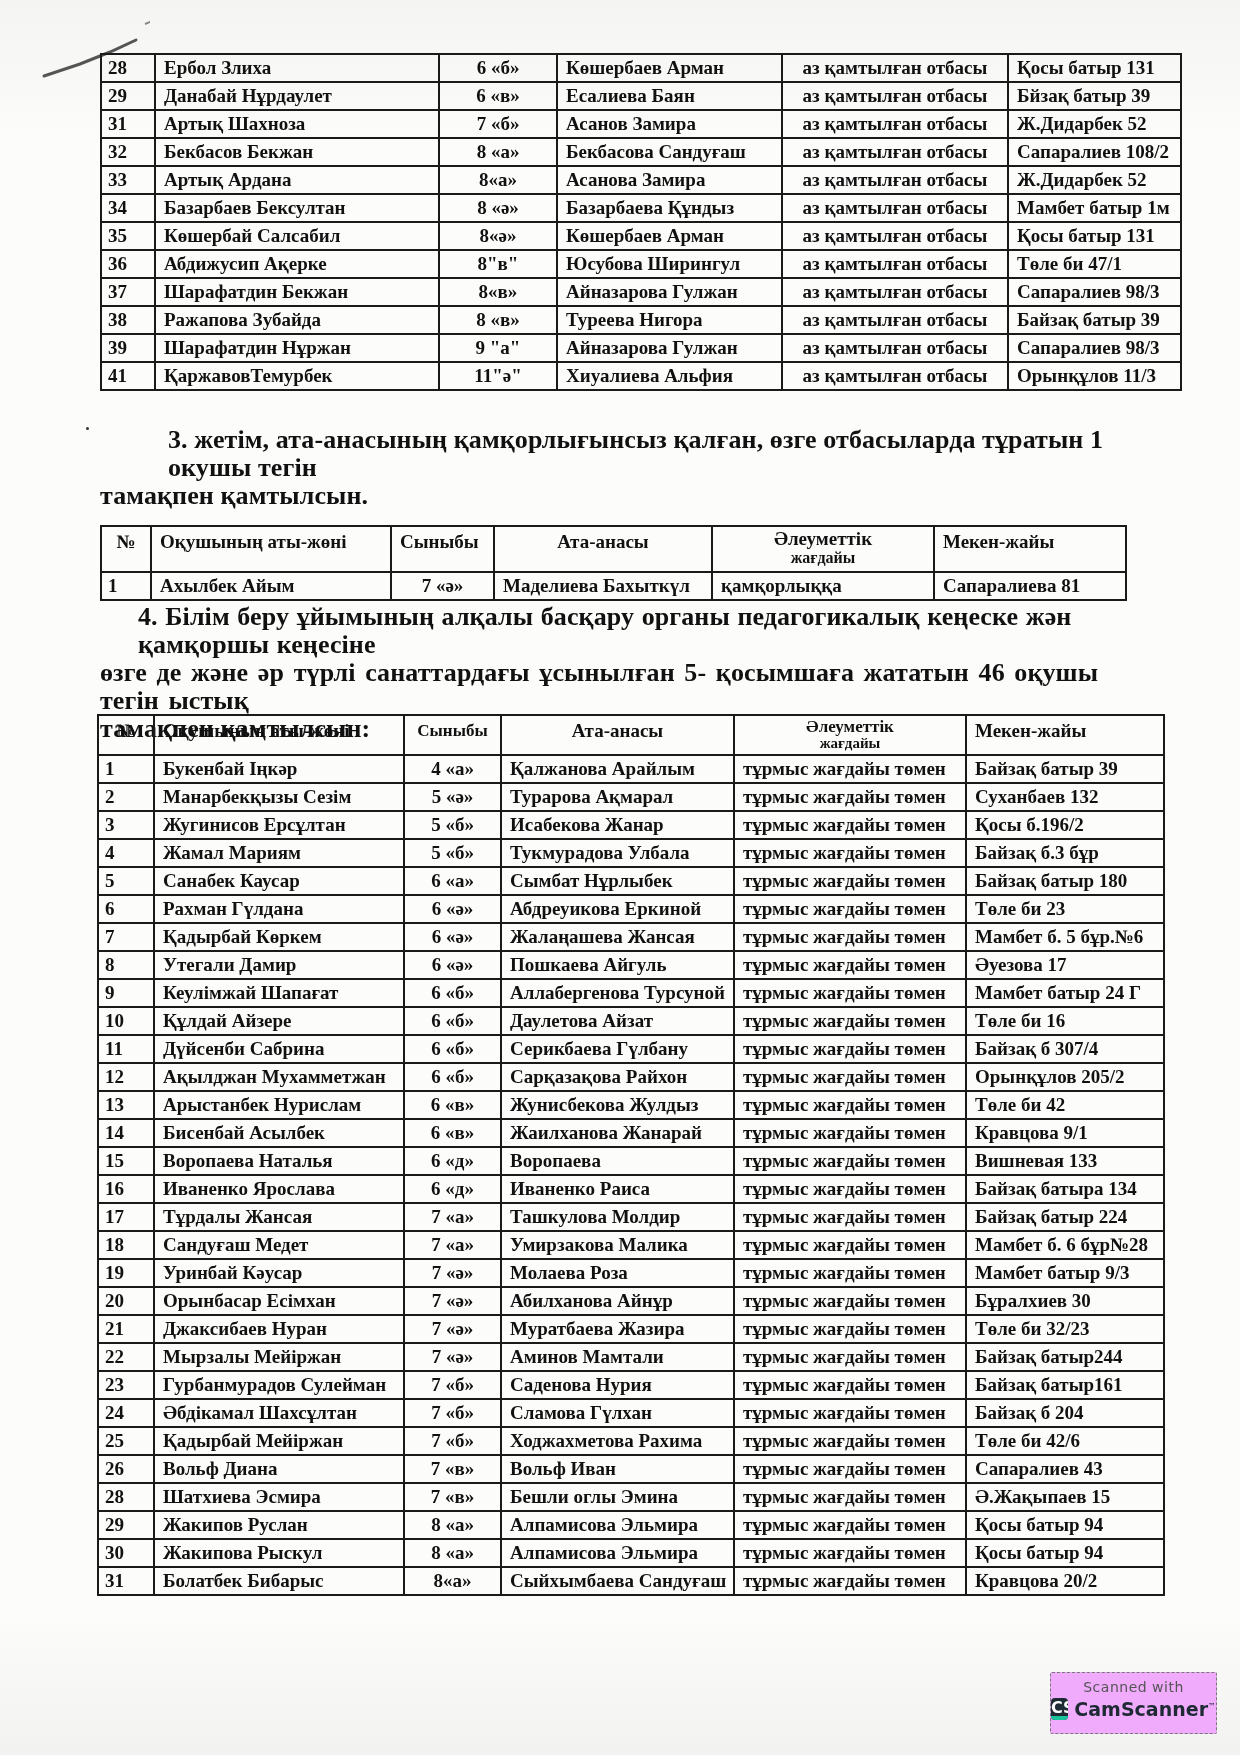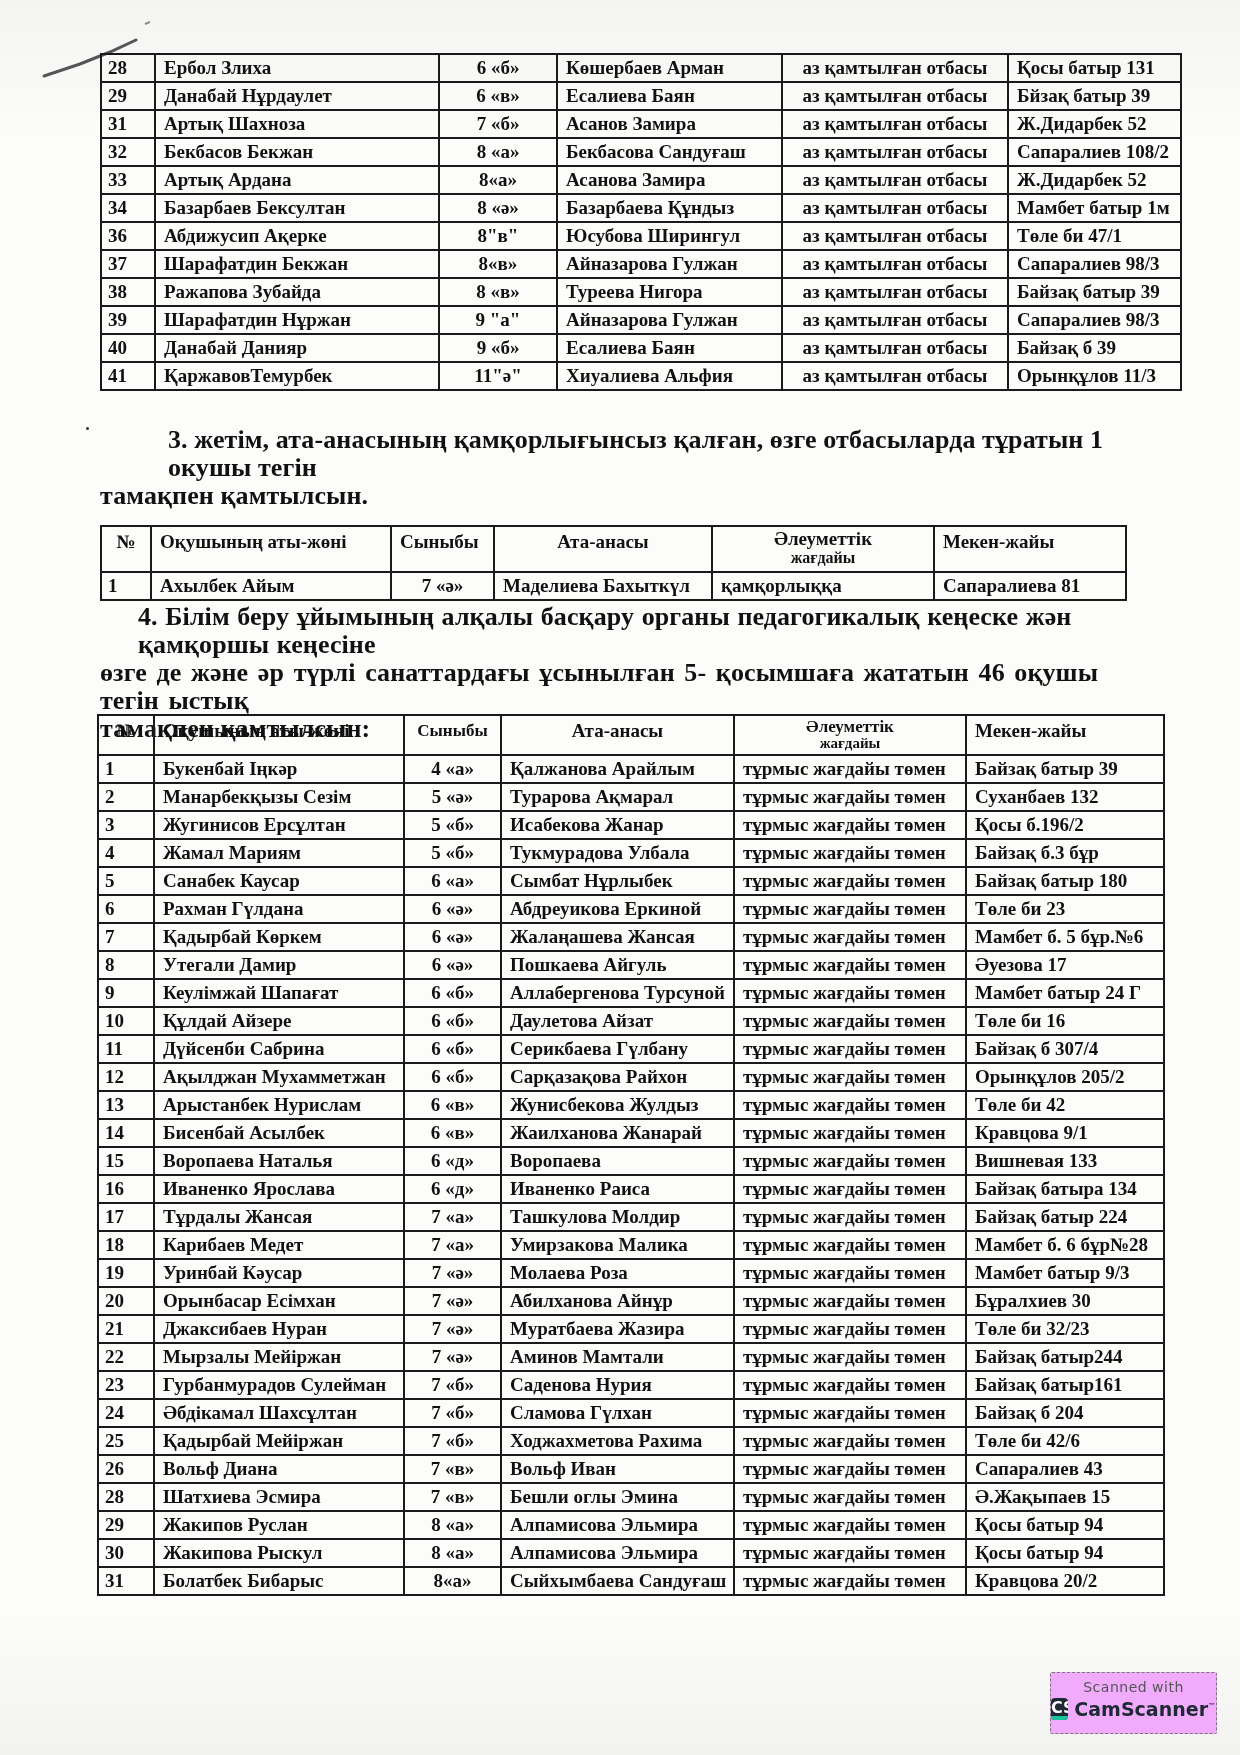--- a/index.html
+++ b/index.html
@@ -96,20 +96,28 @@
       </tr>
       <tr style="height: 25px;">
         <td class="num">34</td>
         <td>Базарбаев Бексултан</td>
         <td class="c">8 «ә»</td>
         <td>Базарбаева Құндыз</td>
         <td class="c">аз қамтылған отбасы</td>
         <td>Мамбет батыр 1м</td>
       </tr>
       <tr style="height: 25px;">
+        <td class="num">35</td>
+        <td>Көшербай Салсабил</td>
+        <td class="c">8«ә»</td>
+        <td>Көшербаев Арман</td>
+        <td class="c">аз қамтылған отбасы</td>
+        <td>Қосы батыр 131</td>
+      </tr>
+      <tr style="height: 25px;">
         <td class="num">36</td>
         <td>Абдижусип Ақерке</td>
         <td class="c">8"в"</td>
         <td>Юсубова Ширингул</td>
         <td class="c">аз қамтылған отбасы</td>
         <td>Төле би 47/1</td>
       </tr>
       <tr style="height: 25px;">
         <td class="num">37</td>
         <td>Шарафатдин Бекжан</td>
@@ -126,28 +134,20 @@
         <td class="c">аз қамтылған отбасы</td>
         <td>Байзақ батыр 39</td>
       </tr>
       <tr style="height: 25px;">
         <td class="num">39</td>
         <td>Шарафатдин Нұржан</td>
         <td class="c">9 "а"</td>
         <td>Айназарова Гулжан</td>
         <td class="c">аз қамтылған отбасы</td>
         <td>Сапаралиев 98/3</td>
-      </tr>
-      <tr style="height: 25px;">
-        <td class="num">40</td>
-        <td>Данабай Данияр</td>
-        <td class="c">9 «б»</td>
-        <td>Есалиева Баян</td>
-        <td class="c">аз қамтылған отбасы</td>
-        <td>Байзақ б 39</td>
       </tr>
       <tr style="height: 25px;">
         <td class="num">41</td>
         <td>ҚаржавовТемурбек</td>
         <td class="c">11"ә"</td>
         <td>Хиуалиева Альфия</td>
         <td class="c">аз қамтылған отбасы</td>
         <td>Орынқұлов 11/3</td>
       </tr>
     </tbody>
@@ -354,21 +354,21 @@
       <tr style="height: 25px;">
         <td class="num">17</td>
         <td>Тұрдалы Жансая</td>
         <td class="c">7 «а»</td>
         <td>Ташкулова Молдир</td>
         <td>тұрмыс жағдайы төмен</td>
         <td>Байзақ батыр 224</td>
       </tr>
       <tr style="height: 25px;">
         <td class="num">18</td>
-        <td>Карибаев Медет</td>
+        <td>Сандуғаш Медет</td>
         <td class="c">7 «а»</td>
         <td>Умирзакова Малика</td>
         <td>тұрмыс жағдайы төмен</td>
         <td>Мамбет б. 6 бұр№28</td>
       </tr>
       <tr style="height: 25px;">
         <td class="num">19</td>
         <td>Уринбай  Кәусар</td>
         <td class="c">7 «ә»</td>
         <td>Молаева Роза</td>

